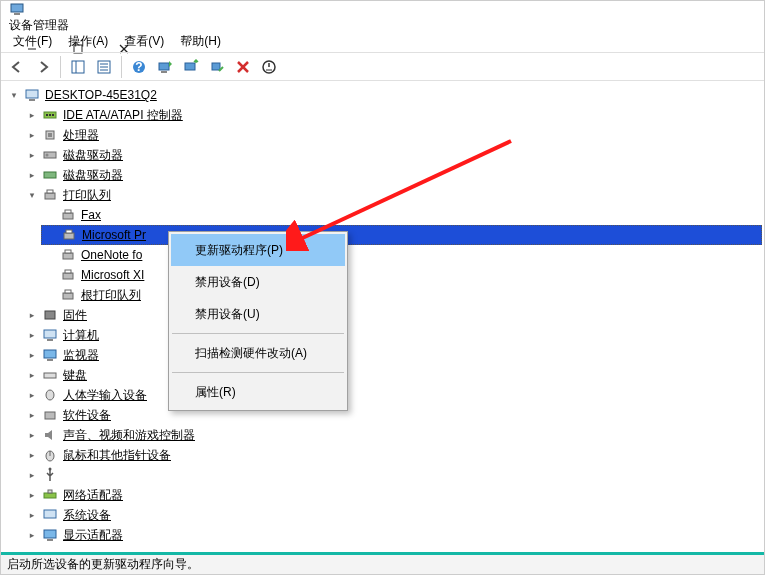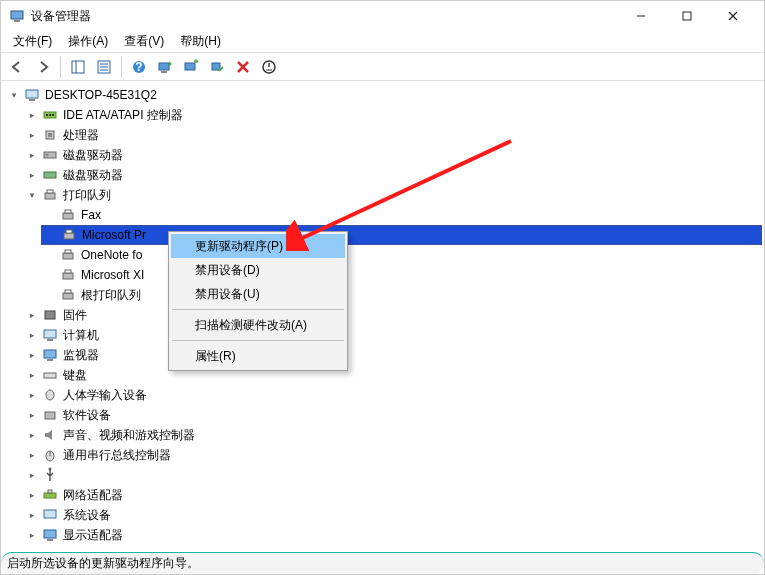--- a/index.html
+++ b/index.html
@@ -1,43 +1,43 @@
 <!DOCTYPE html>
 <html><head>
 <meta charset="utf-8">
 <style>
 * { margin: 0; padding: 0; box-sizing: border-box; font-family: "Microsoft YaHei", "Segoe UI", sans-serif; font-size: 12px; }
 body { background: #fff; width: 765px; height: 575px; overflow: hidden; position: relative; }
 .window { border: 1px solid #ccc; width: 765px; height: 575px; display: flex; flex-direction: column; }
-.titlebar { height: 30px; display: flex; align-items: center; padding: 0 8px; }
+.titlebar { height: 30px; display: flex; padding: 0 8px; flex-direction: column; }
 .titlebar .icon { width: 16px; height: 16px; margin-right: 6px; }
 .titlebar .title { flex: 1; font-size: 12px; }
 .titlebar .winbtns { display: flex; }
 .titlebar .winbtn { width: 46px; height: 30px; display: flex; align-items: center; justify-content: center; cursor: pointer; color: #222; }
 .menubar { height: 22px; display: flex; padding: 0 4px; border-bottom: 1px solid #e0e0e0; }
 .menubar .menu { padding: 2px 8px; cursor: pointer; }
 .toolbar { height: 28px; display: flex; align-items: center; padding: 2px 4px; border-bottom: 1px solid #e0e0e0; gap: 2px; }
 .toolbar .tbtn { width: 24px; height: 24px; display: flex; align-items: center; justify-content: center; cursor: pointer; border: 1px solid transparent; }
 .toolbar .sep { width: 1px; height: 22px; background: #d0d0d0; margin: 0 3px; }
 .tree-area { flex: 1; overflow: auto; padding: 4px 2px; position: relative; }
 .tree ul { list-style: none; padding-left: 18px; }
 .tree > ul { padding-left: 2px; }
 .tree li { position: relative; }
 .tree .row { display: flex; align-items: center; height: 20px; padding-left: 2px; cursor: pointer; white-space: nowrap; }
 .tree .row.selected { background: #1d4ed8; border: 1px dotted #555; }
 .tree .expander { width: 14px; height: 14px; display: flex; align-items: center; justify-content: center; cursor: pointer; color: #666; font-size: 9px; }
 .tree .expander.empty { visibility: hidden; }
 .tree .devicon { width: 16px; height: 16px; margin: 0 3px; display: flex; align-items: center; justify-content: center; }
-.tree .label { padding: 0 2px; }
+.tree .label { padding: 0 2px; text-decoration: underline; }
 .context-menu { position: absolute; background: #f2f2f2; border: 1px solid #a0a0a0; box-shadow: 3px 3px 6px rgba(0,0,0,.25); width: 180px; padding: 2px; z-index: 10; }
-.context-menu .cm-item { height: 24px; display: flex; align-items: center; padding: 0 24px; cursor: pointer; }
+.context-menu .cm-item { height: 32px; display: flex; align-items: center; padding: 0 24px; cursor: pointer; }
 .context-menu .cm-item.hover { background: #91c9f7; }
 .context-menu .cm-sep { height: 1px; background: #c0c0c0; margin: 3px 1px; }
 .arrow { position: absolute; z-index: 20; pointer-events: none; }
-.statusbar { height: 22px; border-top: 1px solid #14b8a6; display: flex; align-items: center; padding: 0 6px; background: #f4f4f4; border-radius: 11px; }
+.statusbar { height: 22px; border-top: 3px solid #14b8a6; display: flex; align-items: center; padding: 0 6px; background: #f4f4f4; }
 </style>
 </head>
 <body>
 
 <div class="window">
 
   <div class="titlebar">
     <span class="icon">
       <svg viewBox="0 0 16 16" width="16" height="16">
           <rect x="2" y="3" width="12" height="8" fill="#6fa8dc" stroke="#2a5885"></rect>
@@ -358,21 +358,21 @@
               </li>
             <li>
                 <div class="row">
                   <span class="expander">▸</span>
                   <span class="devicon">
                     <svg width="16" height="16">
                       <ellipse cx="8" cy="9" rx="4" ry="5" fill="#ddd" stroke="#666"></ellipse>
                       <line x1="8" y1="4" x2="8" y2="9" stroke="#666"></line>
                     </svg>
                   </span>
-                  <span class="label">通用串行总线控制器</span>
+                  <span class="label">鼠标和其他指针设备</span>
                 </div>
               </li>
             <li>
                 <div class="row">
                   <span class="expander">▸</span>
                   <span class="devicon">
                     <svg width="16" height="16">
                       <path d="M8 2 L8 14 M5 6 L8 9 M11 6 L8 9" stroke="#555" stroke-width="1.5" fill="none"></path>
                       <circle cx="8" cy="2" r="1.5" fill="#555"></circle>
                     </svg>

